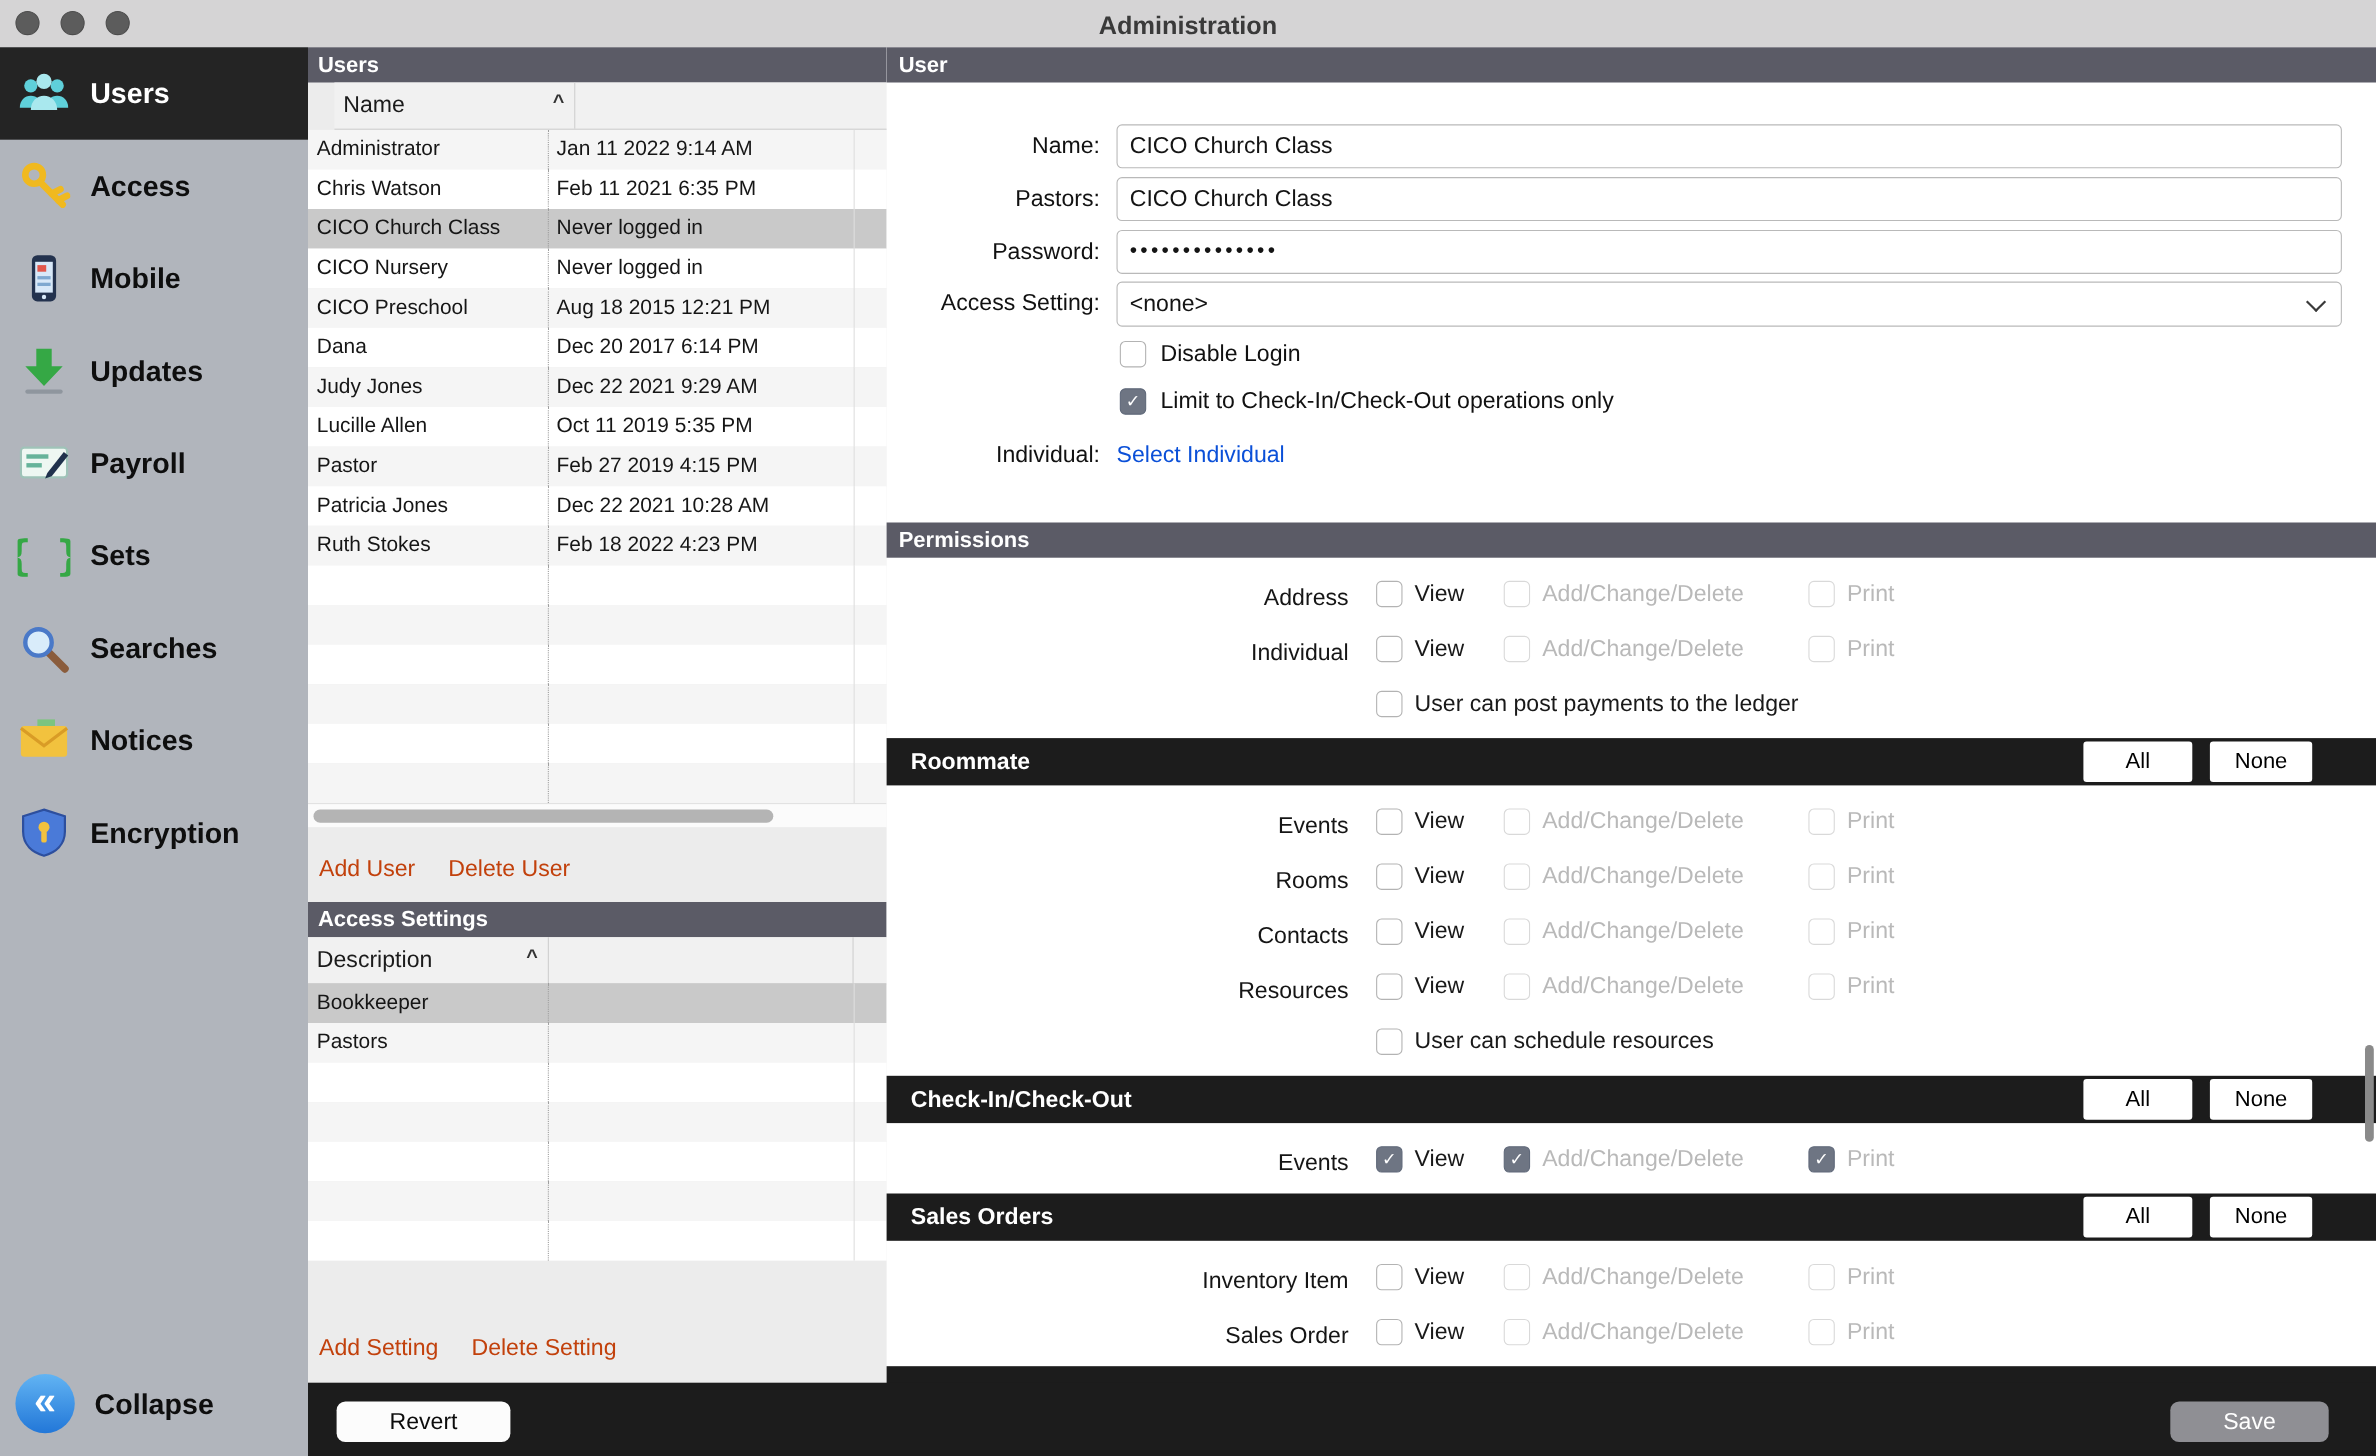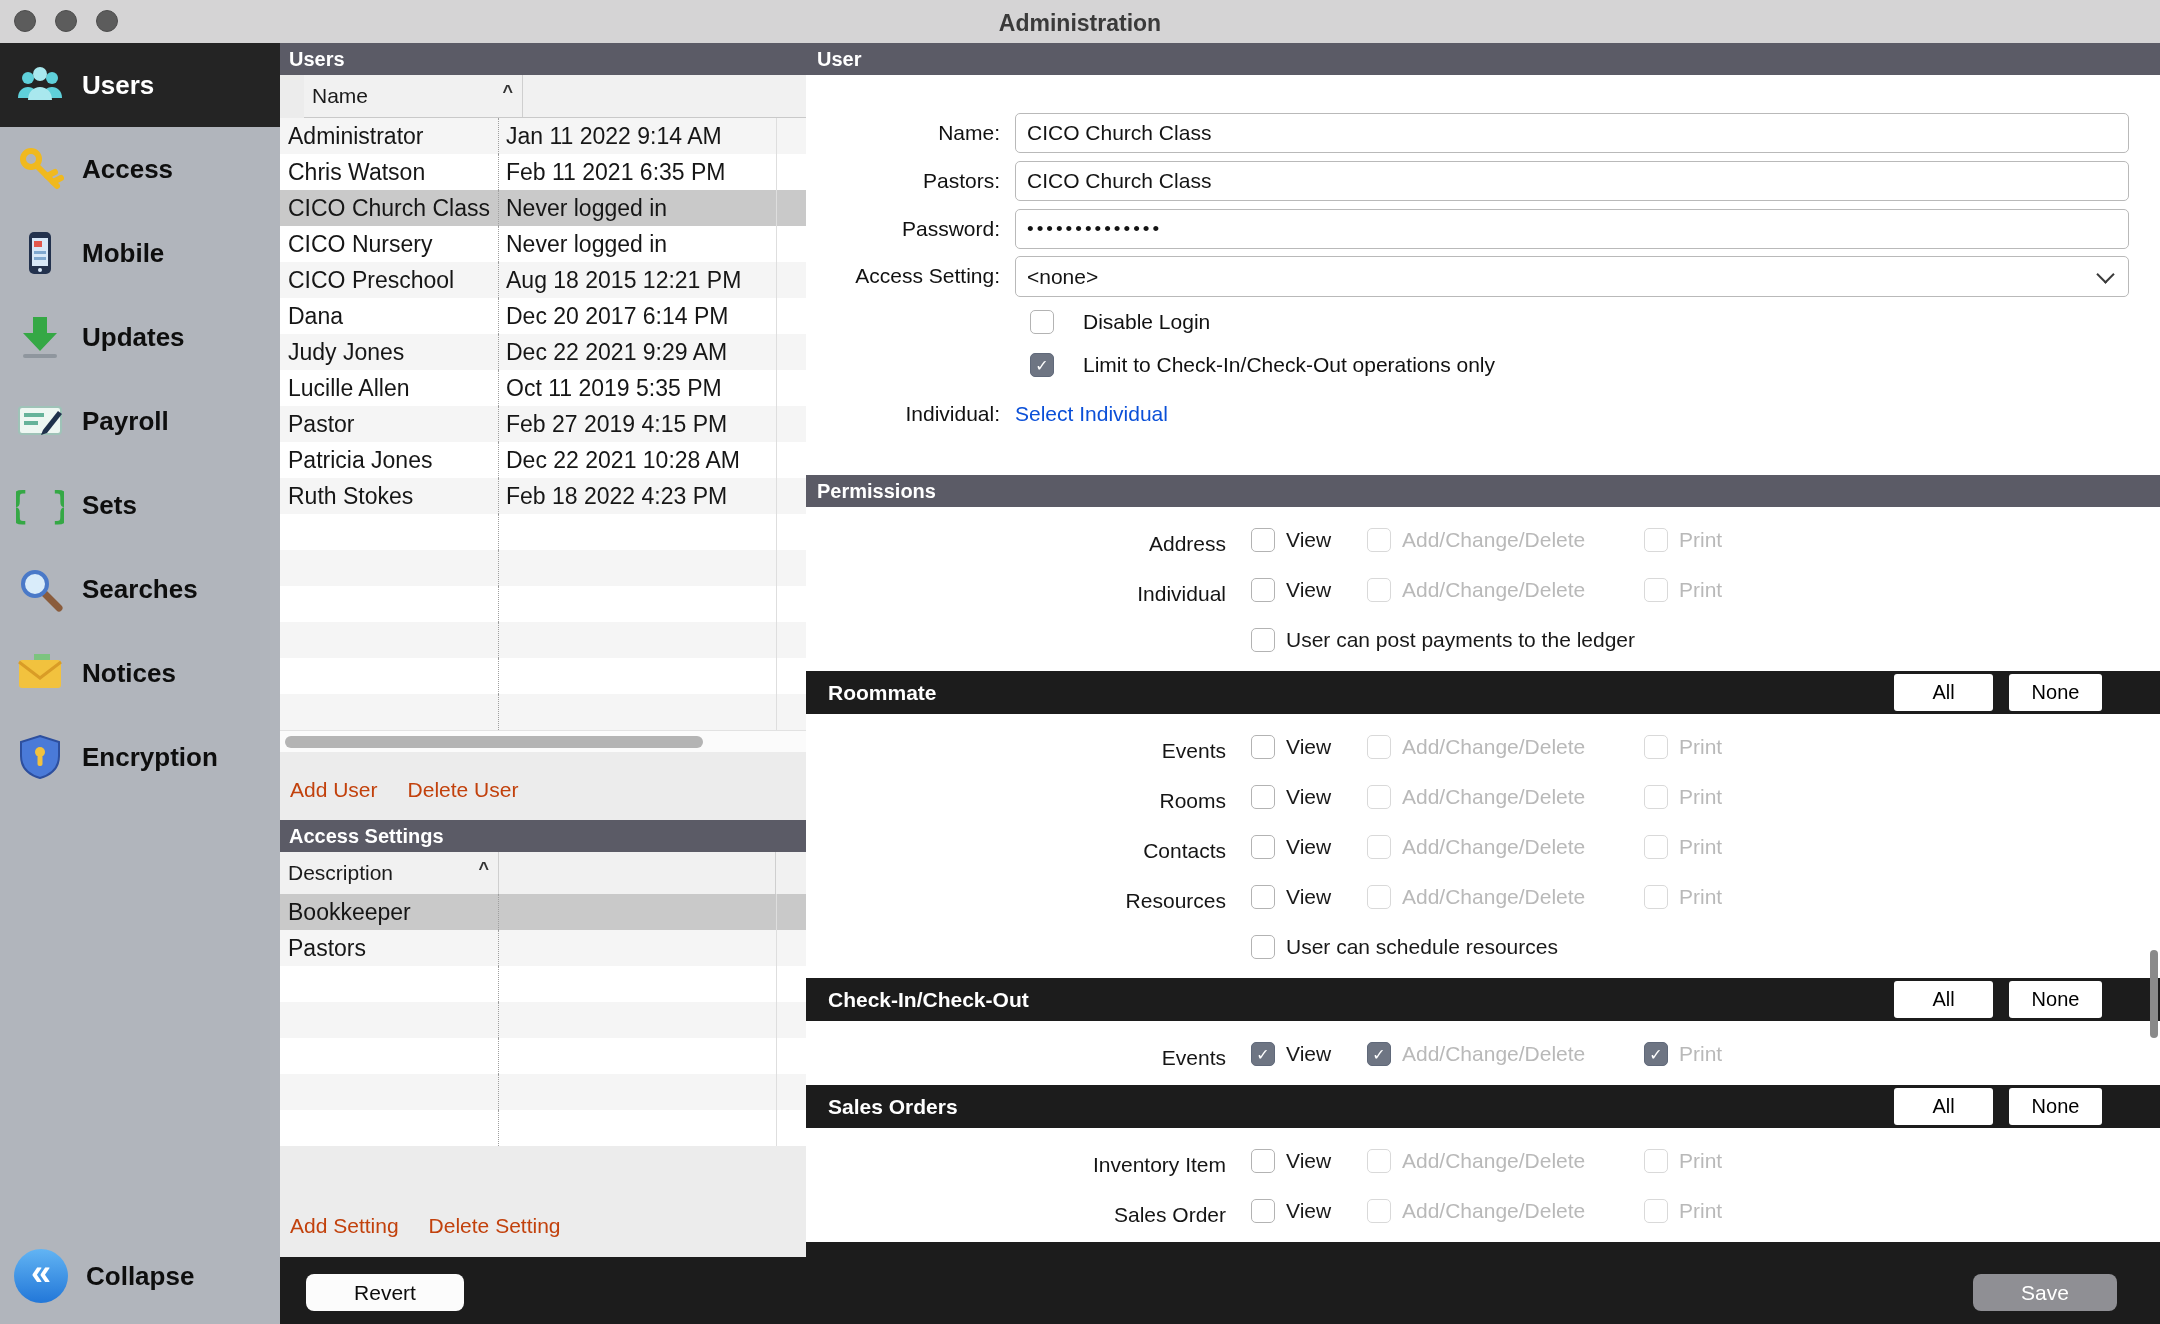--- a/index.html
+++ b/index.html
@@ -23,40 +23,40 @@
   .collapse-row{position:absolute;left:0;bottom:0;width:280px;height:96px;display:flex;align-items:center;padding-left:14px;gap:18px;}
   .collapse-icon{width:54px;height:54px;border-radius:50%;background:linear-gradient(#62b4f3,#2277d8);display:flex;align-items:center;justify-content:center;color:#fff;font-size:36px;font-weight:700;line-height:1;padding-bottom:6px;}
 
   
   .middle{position:absolute;left:280px;top:43px;width:526px;height:1281px;background:#ececec;}
   .phdr{height:32px;background:#5b5b66;color:#fff;font-size:20px;font-weight:700;display:flex;align-items:center;padding-left:9px;}
   .thead{position:absolute;left:0;width:526px;height:43px;background:#f1f1f1;border-bottom:1px solid #c9c9c9;display:flex;font-size:21px;color:#1b1b1b;}
   .thead .th1{width:219px;display:flex;align-items:center;padding-left:8px;border-right:1px solid #cfcfcf;position:relative;}
   .thead .th2{width:277px;display:flex;align-items:center;padding-left:7px;border-right:1px solid #cfcfcf;}
   .caret{position:absolute;right:9px;top:7px;font-size:18px;color:#333;font-weight:700;}
-  .trow{height:36px;display:flex;font-size:23px;color:#161616;}
+  .trow{height:36px;display:flex;font-size:19px;color:#161616;}
   .trow .c1{width:219px;display:flex;align-items:center;padding-left:8px;border-right:1px dotted #9f9f9f;overflow:hidden;white-space:nowrap;}
   .trow .c2{width:277px;display:flex;align-items:center;padding-left:7px;overflow:hidden;white-space:nowrap;}
   .trow .c3{width:30px;border-left:1px solid #dedede;}
   .trow.even{background:#f5f5f5;}
   .trow.odd{background:#ffffff;}
   .trow.sel{background:#c9c9c9;}
   .hscroll{position:absolute;top:687px;left:0;width:526px;height:22px;background:#fbfbfb;border-top:1px solid #e2e2e2;}
   .hthumb{position:absolute;left:5px;top:5px;width:418px;height:12px;border-radius:6px;background:#b4b4b4;}
   .linksrow{position:absolute;left:0;display:flex;gap:30px;padding-left:10px;font-size:21px;color:#c2410c;align-items:center;height:34px;}
   .link{cursor:pointer;}
 
   
   .right{position:absolute;left:806px;top:43px;width:1354px;height:1281px;background:#ffffff;}
   .flabel{position:absolute;left:0;width:194px;height:40px;display:flex;align-items:center;justify-content:flex-end;font-size:21px;color:#111;}
   .finput{position:absolute;left:209px;width:1114px;height:40px;border:1.5px solid #b9b9b9;border-radius:5px;font-size:21px;color:#141414;padding:0 11px;font-family:inherit;background:#fff;}
   .finput.pw{letter-spacing:3px;font-size:19px;}
   .fselect{position:absolute;left:209px;width:1114px;height:41px;border:1.5px solid #b9b9b9;border-radius:5px;display:flex;align-items:center;padding:0 11px;font-size:21px;color:#141414;background:#fff;}
   .chev{position:absolute;right:16px;top:11px;width:13px;height:13px;border-right:2.5px solid #3a3a3a;border-bottom:2.5px solid #3a3a3a;transform:rotate(45deg);}
-  .chkrow{position:absolute;left:224px;display:flex;align-items:center;gap:29px;height:34px;font-size:21px;color:#111;}
+  .chkrow{position:absolute;left:212px;display:flex;align-items:center;gap:13px;height:34px;font-size:21px;color:#111;}
   .cb{width:24px;height:24px;border-radius:5px;border:1.5px solid #b3b3b3;background:#fff;display:inline-flex;align-items:center;justify-content:center;font-size:16px;color:#fff;flex:0 0 auto;}
   .cb.dis{border-color:#d9d9d9;}
   .cb.on{background:#6e7583;border-color:#60697a;}
   .sel-ind{position:absolute;left:209px;height:34px;display:flex;align-items:center;font-size:21px;color:#0b50d8;}
   #permwrap{position:absolute;top:464px;left:0;width:1354px;}
   .rowsblock{padding-top:8px;}
   .prow{height:50px;position:relative;}
   .plabel{position:absolute;left:0;top:4px;width:420px;height:50px;display:flex;align-items:center;justify-content:flex-end;font-size:21px;color:#151515;}
   .pg{position:absolute;top:0;height:50px;display:flex;align-items:center;gap:11px;font-size:21px;}
   .pg-view{left:445px;}

